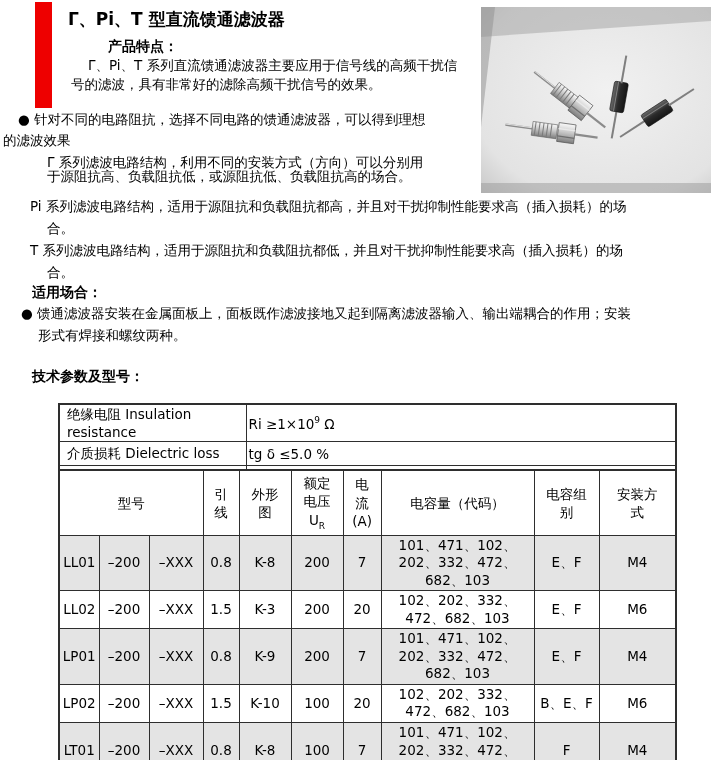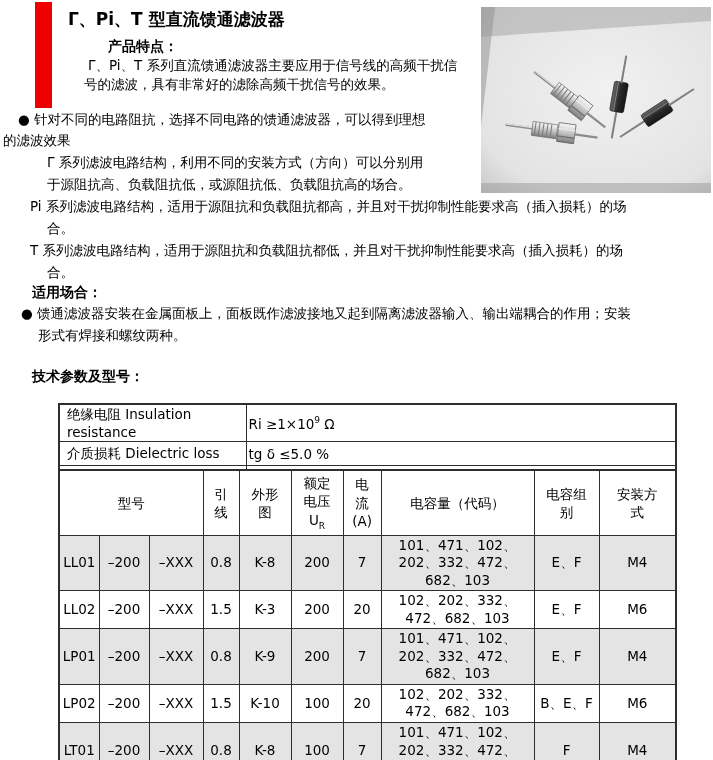--- a/index.html
+++ b/index.html
@@ -93,26 +93,26 @@
       <rect x="-15" y="-7" width="30" height="14" rx="2" fill="url(#dark)" stroke="#111" stroke-width="0.6"></rect>
       <line x1="-15" y1="-3" x2="15" y2="-3" stroke="#9c9c9c" stroke-width="1" opacity="0.7"></line>
       <line x1="14" y1="0" x2="44" y2="0" stroke="#7f7f7f" stroke-width="2"></line>
     </g>
   </svg>
 </div>
 
 <div class="abs bold t17" style="left:68px;top:8px;">Γ、Pi、T 型直流馈通滤波器</div>
 <div class="abs bold t14" style="left:68px;top:38px;margin-left:40px;">产品特点：</div>
 <div class="abs t13" style="left:68px;top:59px;margin-left:20px;">Γ、Pi、T 系列直流馈通滤波器主要应用于信号线的高频干扰信</div>
-<div class="abs t13" style="left:84px;top:78px;">号的滤波，具有非常好的滤除高频干扰信号的效果。</div>
+<div class="abs t13" style="left:71px;top:78px;">号的滤波，具有非常好的滤除高频干扰信号的效果。</div>
 
 <div class="abs t13" style="left:18px;top:113px;">● 针对不同的电路阻抗，选择不同电路的馈通滤波器，可以得到理想</div>
 <div class="abs t13" style="left:3px;top:134px;">的滤波效果</div>
 <div class="abs t13" style="left:47px;top:156px;">Γ 系列滤波电路结构，利用不同的安装方式（方向）可以分别用</div>
-<div class="abs t13" style="left:47px;top:178px;">于源阻抗高、负载阻抗低，或源阻抗低、负载阻抗高的场合。</div>
+<div class="abs t13" style="left:47px;top:170px;">于源阻抗高、负载阻抗低，或源阻抗低、负载阻抗高的场合。</div>
 <div class="abs t13" style="left:30px;top:200px;">Pi 系列滤波电路结构，适用于源阻抗和负载阻抗都高，并且对干扰抑制性能要求高（插入损耗）的场</div>
 <div class="abs t13" style="left:47px;top:222px;">合。</div>
 <div class="abs t13" style="left:30px;top:244px;">T 系列滤波电路结构，适用于源阻抗和负载阻抗都低，并且对干扰抑制性能要求高（插入损耗）的场</div>
 <div class="abs t13" style="left:47px;top:266px;">合。</div>
 
 <div class="abs bold t14" style="left:32px;top:284px;">适用场合：</div>
 <div class="abs t13" style="left:21px;top:307px;">● 馈通滤波器安装在金属面板上，面板既作滤波接地又起到隔离滤波器输入、输出端耦合的作用；安装</div>
 <div class="abs t13" style="left:38px;top:329px;">形式有焊接和螺纹两种。</div>
 
 <div class="abs bold t14" style="left:32px;top:368px;">技术参数及型号：</div>

